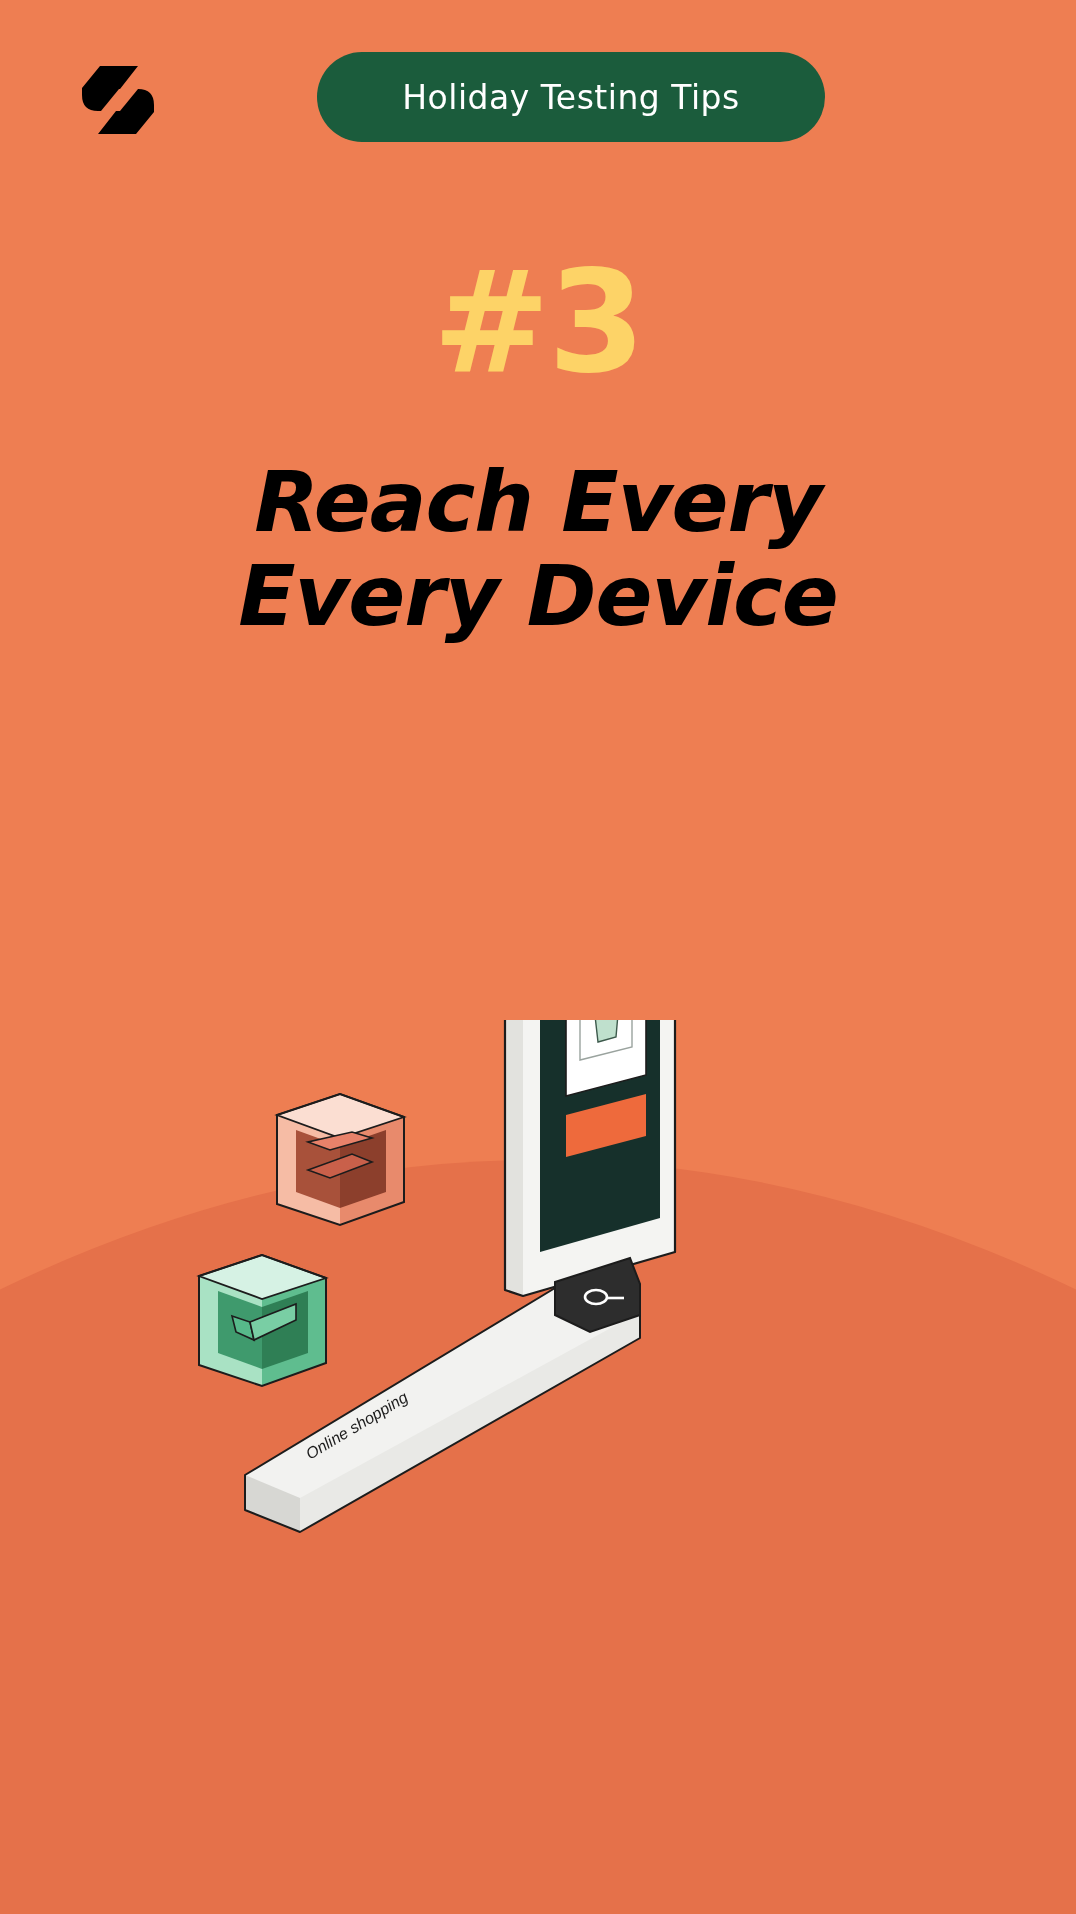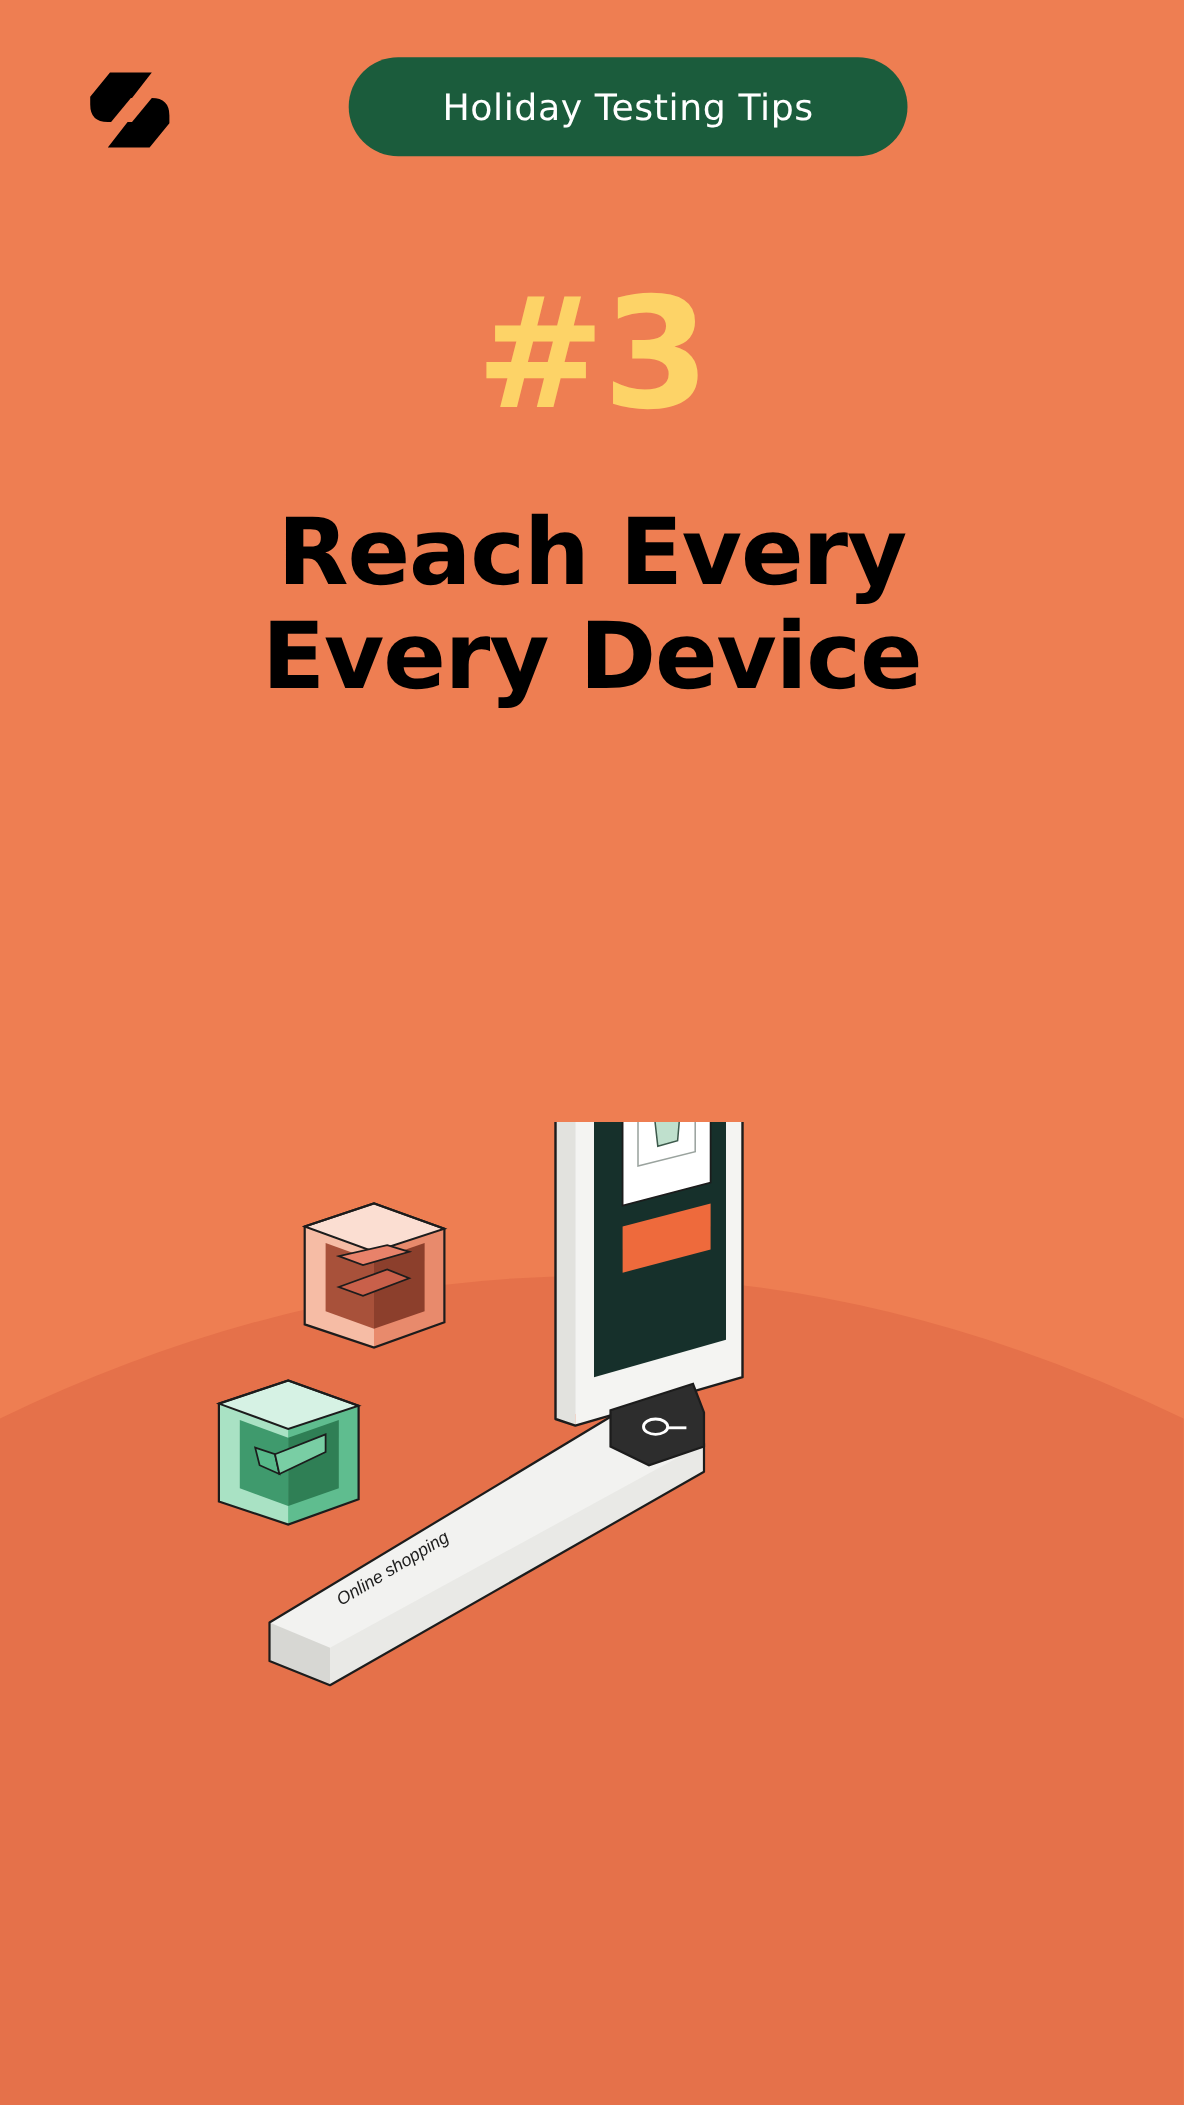--- a/index.html
+++ b/index.html
@@ -34,20 +34,21 @@
     font-family:"DejaVu Sans", sans-serif;
   }
 
   
   .headline{
     position:absolute;left:0;top:455px;width:1076px;
     text-align:center;color:#000000;
     font-size:84px;font-weight:bold;line-height:1.12;
     letter-spacing:-1px;
     font-family:"DejaVu Sans", sans-serif;
+    font-style:italic;
   }
   .headline .ln{display:block;}
 
   
   .illo{position:absolute;left:0;top:1020px;width:1076px;height:894px;}
   .illo svg{display:block;}
 </style>
 </head>
 <body>
 

